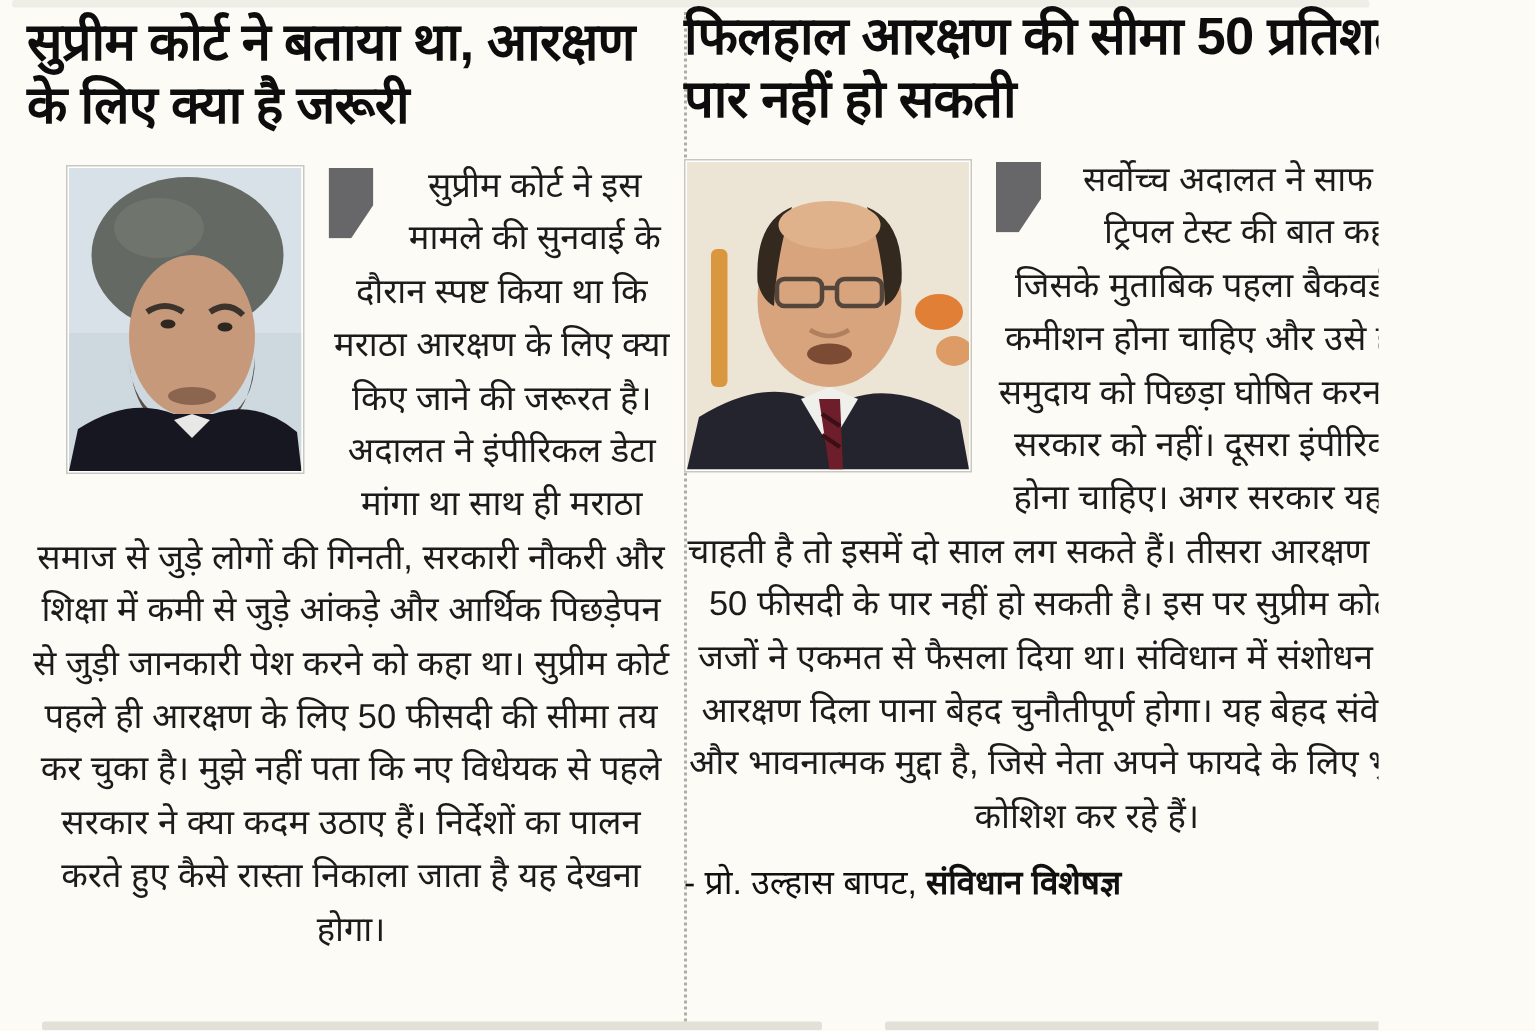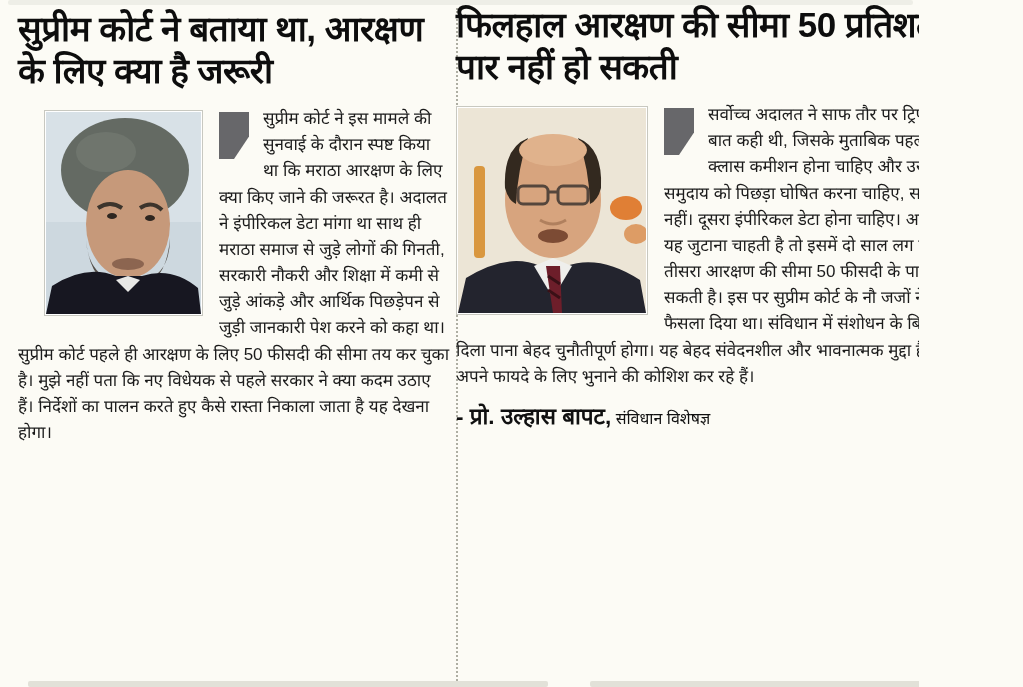--- a/index.html
+++ b/index.html
@@ -34,40 +34,40 @@
   .article-left{left:18px;width:432px;}
   .article-right{left:456px;width:537px;}
   .headline{
     margin:0 0 14px 0;
     font-size:35px;line-height:1.2;
     font-weight:bold;color:#0d0d0d;
     letter-spacing:-0.5px;
   }
   .article-right .headline{margin-top:-4px;}
   .body-text{
-    font-size:17px;line-height:1.54;color:#1b1b1b;
-    text-align:left;
+    font-size:23px;line-height:1.54;color:#1b1b1b;
+    text-align:center;
   }
   .photo{
     float:left;margin:4px 16px 4px 0;
     border:1px solid #c8c8c0;background:#ffffff;padding:1px;
   }
   .photo svg{display:block;}
   .quote-icon{
     float:left;width:30px;height:47px;
     margin:6px 14px 2px 0;
     background:#67676a;
     clip-path:polygon(0 0,100% 0,100% 52%,50% 100%,0 100%);
   }
   .attribution{
     clear:both;margin-top:10px;color:#101010;
     white-space:nowrap;
   }
-  .attr-name{font-weight:bold;font-size:22.5px;}
-  .attr-role{font-weight:normal;font-size:16px;}
+  .attr-name{font-weight:normal;font-size:22.5px;}
+  .attr-role{font-weight:bold;font-size:22px;}
 </style>
 </head>
 <body>
 
 <div class="page">
 
   <div class="top-smudge"></div>
   <div class="column-divider"></div>
 
   <section class="article article-left">

